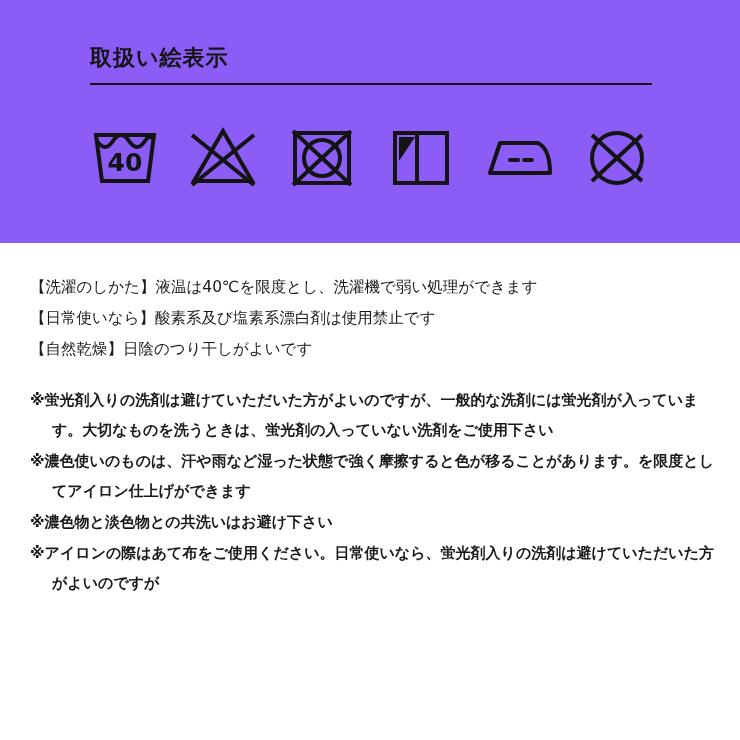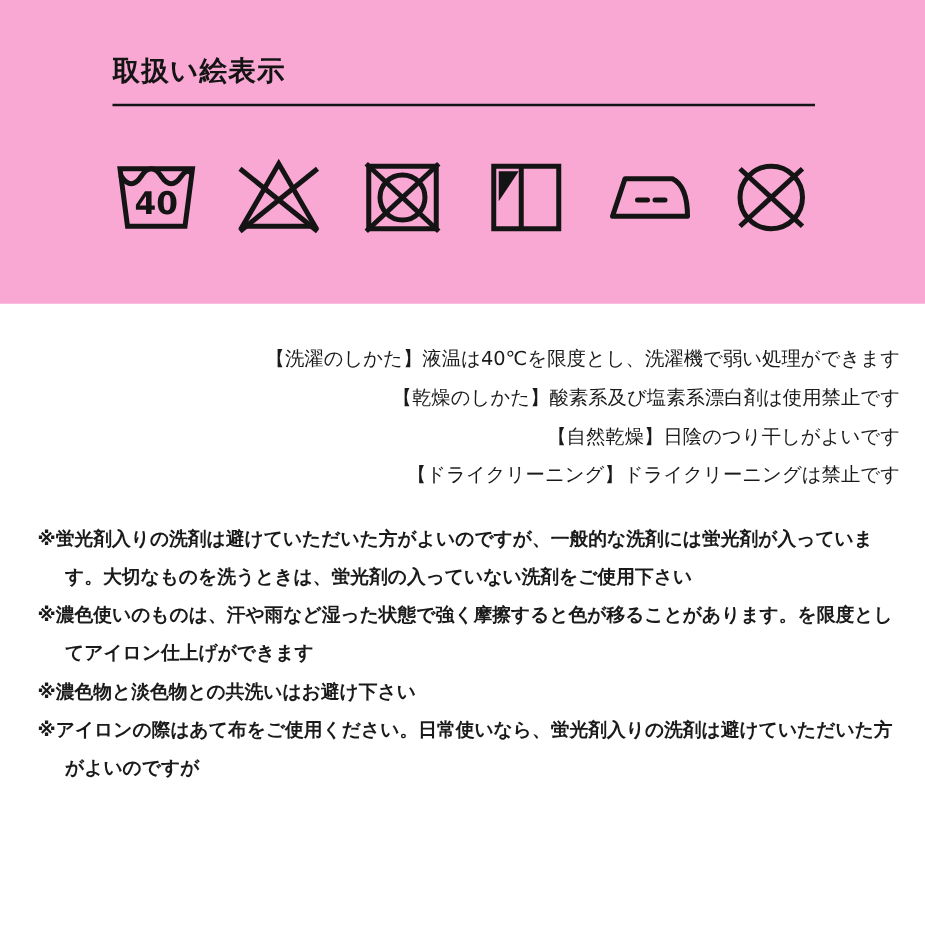--- a/index.html
+++ b/index.html
@@ -19,21 +19,21 @@
     width: 740px;
     height: 740px;
     background: #ffffff;
   }
   .care-header {
     position: absolute;
     left: 0;
     top: 0;
     width: 740px;
     height: 243px;
-    background: #f9a8d4;
+    background: #8b5cf6;
   }
   .care-title-wrap {
     position: absolute;
     left: 90px;
     top: 44px;
     width: 560px;
   }
   .care-title {
     font-size: 22px;
     font-weight: bold;
@@ -70,21 +70,20 @@
     width: 690px;
   }
   .line-block {
     margin: 0;
   }
   .main-line {
     font-size: 15.5px;
     line-height: 31px;
     color: #1a1a1a;
     white-space: nowrap;
-    text-align: right;
   }
   .notes {
     margin-top: 20px;
   }
   .note {
     font-size: 15px;
     line-height: 30px;
     color: #1a1a1a;
     text-indent: 0;
     padding-left: 0;
@@ -160,23 +159,22 @@
         </svg>
       </div>
 
     </div>
   </div>
 
   <div class="body-text">
 
     <div class="line-block">
       <div class="main-line">【洗濯のしかた】液温は40℃を限度とし、洗濯機で弱い処理ができます</div>
-      <div class="main-line">【乾燥のしかた】酸素系及び塩素系漂白剤は使用禁止です</div>
+      <div class="main-line">【日常使いなら】酸素系及び塩素系漂白剤は使用禁止です</div>
       <div class="main-line">【自然乾燥】日陰のつり干しがよいです</div>
-      <div class="main-line">【ドライクリーニング】ドライクリーニングは禁止です</div>
     </div>
 
     <div class="notes">
       <div class="note">
           <span class="hang">※蛍光剤入りの洗剤は避けていただいた方がよいのですが、一般的な洗剤には蛍光剤が入っています。大切なものを洗うときは、蛍光剤の入っていない洗剤をご使用下さい</span>
         </div>
       <div class="note">
           <span class="hang">※濃色使いのものは、汗や雨など湿った状態で強く摩擦すると色が移ることがあります。を限度としてアイロン仕上げができます</span>
         </div>
       <div class="note">

